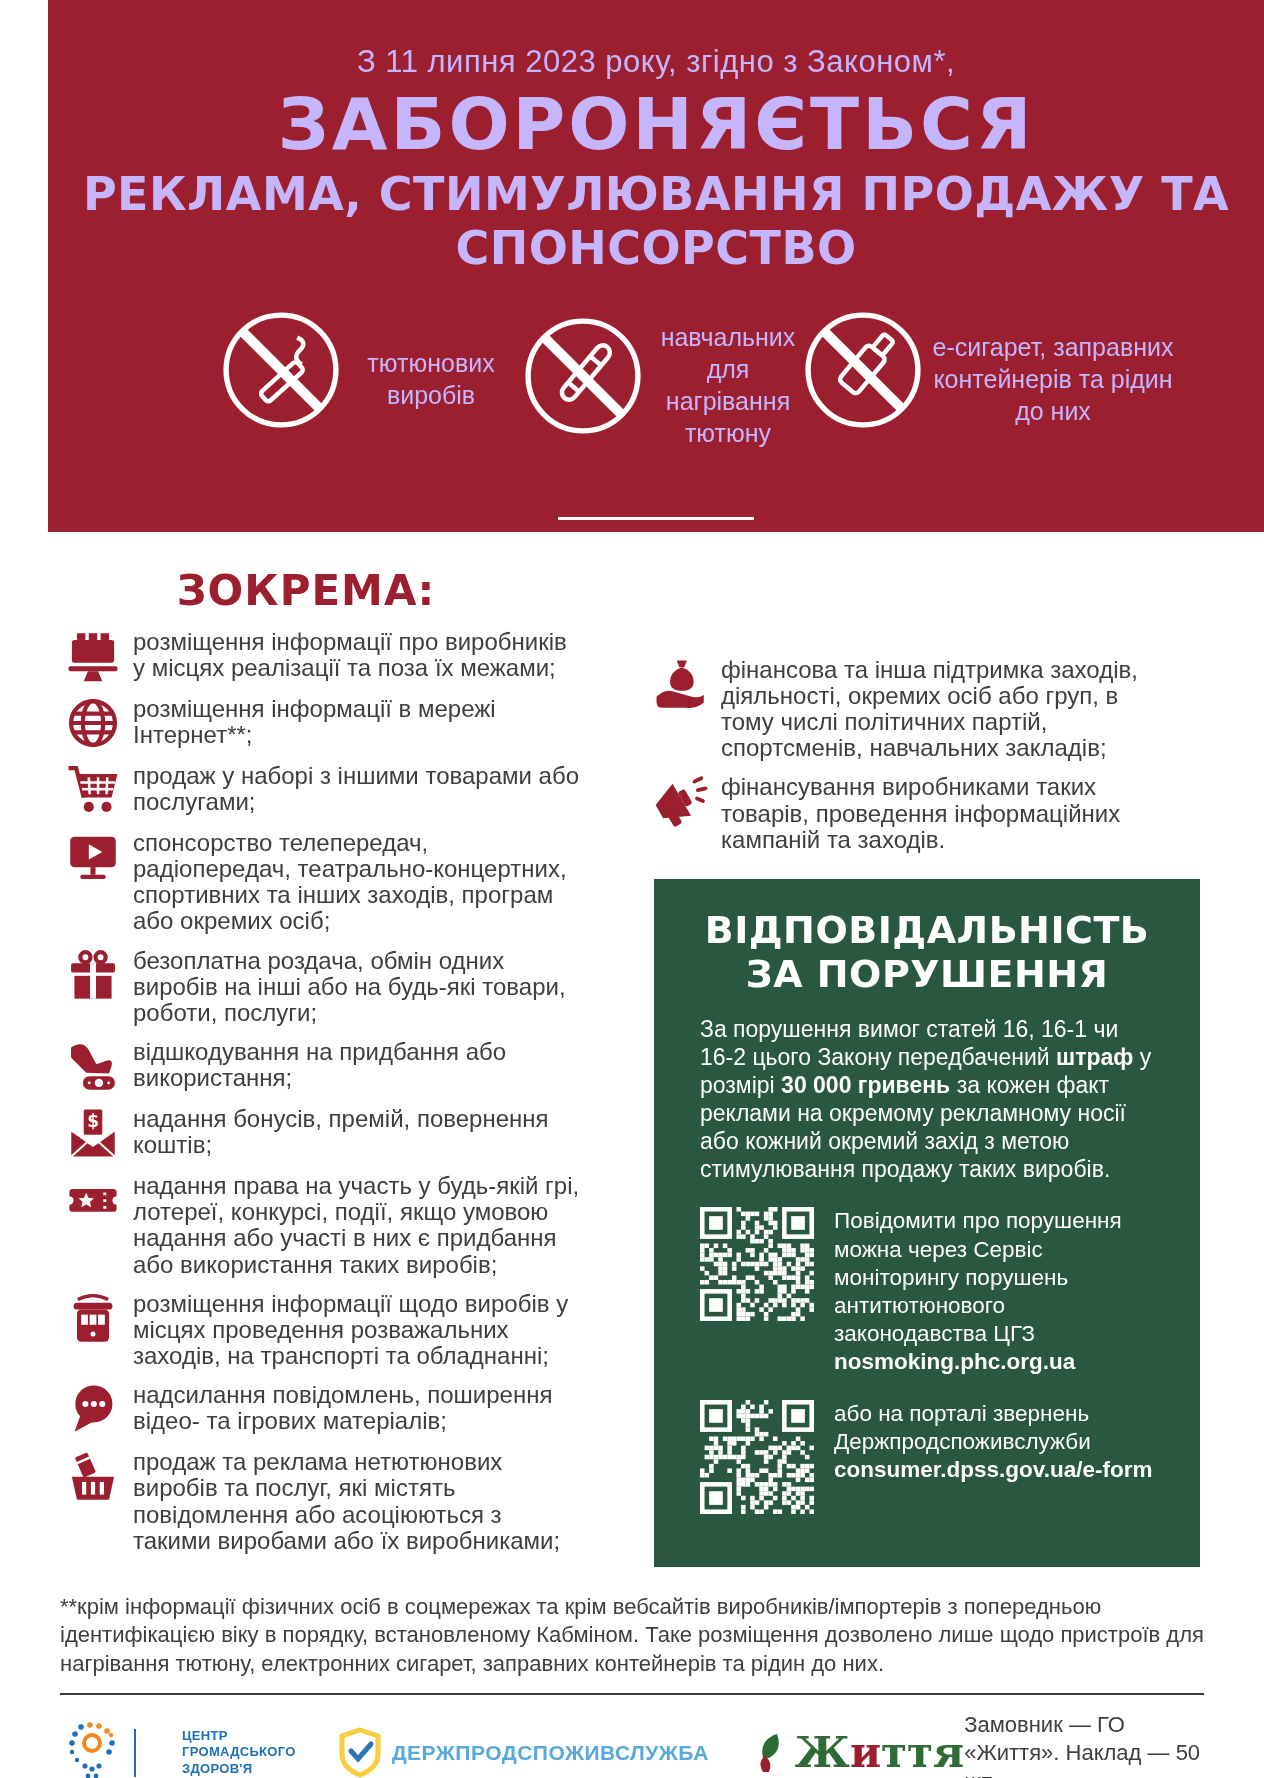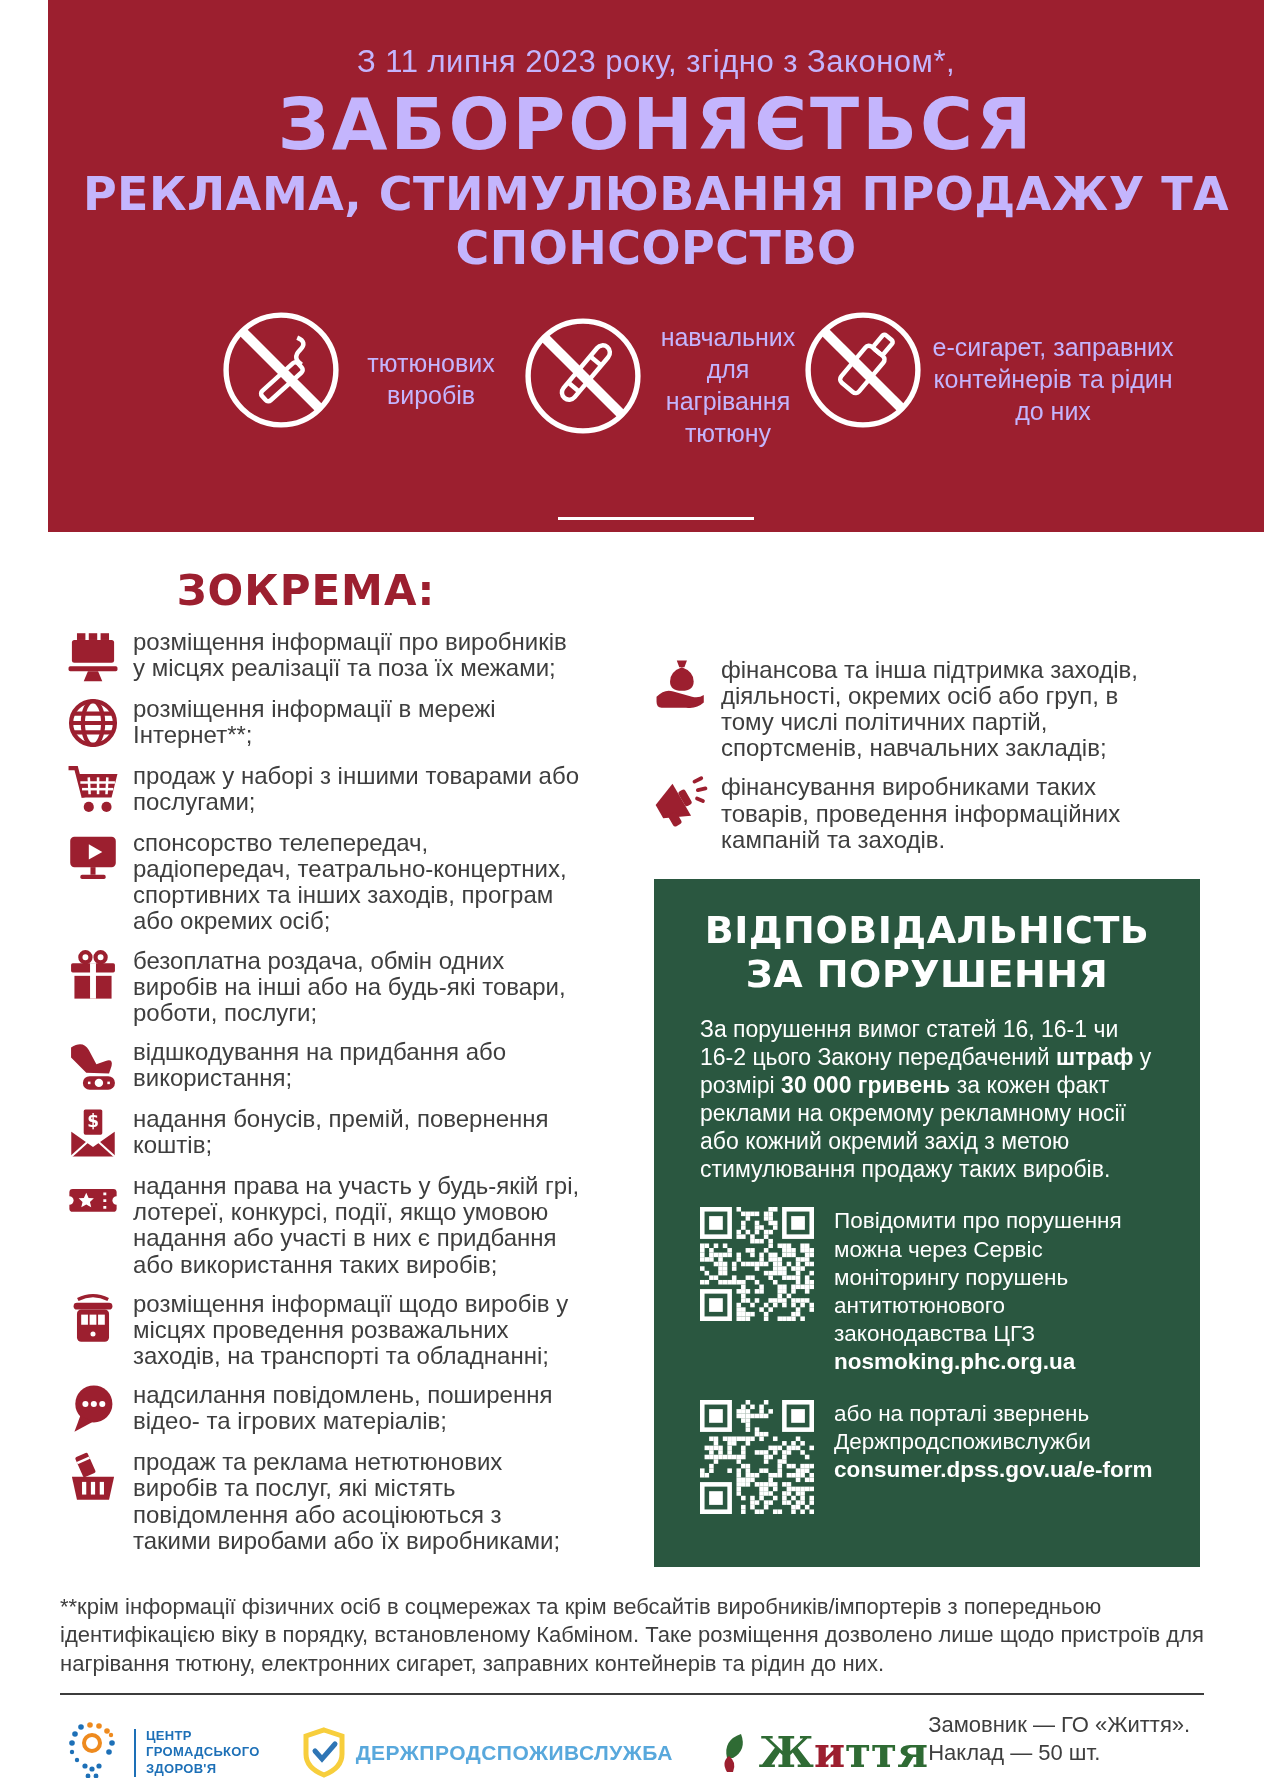--- a/index.html
+++ b/index.html
@@ -53,21 +53,21 @@
   .qr-box svg{width:114px;height:114px;display:block;}
   .qr-text{font-size:22.5px;line-height:1.25;}
   
   .footnote2{margin:26px 60px 0;font-size:22px;line-height:1.3;color:var(--text-dark);}
   .footer{margin:14px 60px 0;border-top:2px solid #3c3c3c;padding-top:16px;
     display:flex;justify-content:space-between;align-items:flex-start;}
   .logos{display:flex;align-items:center;gap:42px;margin-top:6px;}
   .logo-phc{display:flex;align-items:center;gap:10px;}
   .logo-phc svg{width:64px;height:72px;}
   .phc-sep{width:2px;height:48px;background:var(--logo-blue);}
-  .phc-text{color:var(--logo-blue);font-size:13px;font-weight:700;line-height:1.25;letter-spacing:.3px;}
+  .phc-text{color:var(--logo-blue);font-size:13px;font-weight:700;line-height:1.25;letter-spacing:.3px;margin-left:36px;}
   .logo-dpss{display:flex;align-items:center;gap:10px;}
   .logo-dpss svg{width:44px;height:52px;}
   .dpss-text{color:var(--logo-light-blue);font-size:21px;font-weight:700;letter-spacing:.5px;}
   .logo-life{display:flex;align-items:center;gap:4px;}
   .logo-life svg{width:40px;height:46px;}
   .life-text{font-family:"DejaVu Serif","Liberation Serif",serif;font-weight:700;font-size:42px;line-height:1;}
   .life-g{color:var(--logo-green);} .life-r{color:var(--primary-red);}
   .credits{width:400px;font-size:22px;line-height:1.3;color:var(--text-dark);}
   .credits p+p{margin-top:8px;}
 </style>

